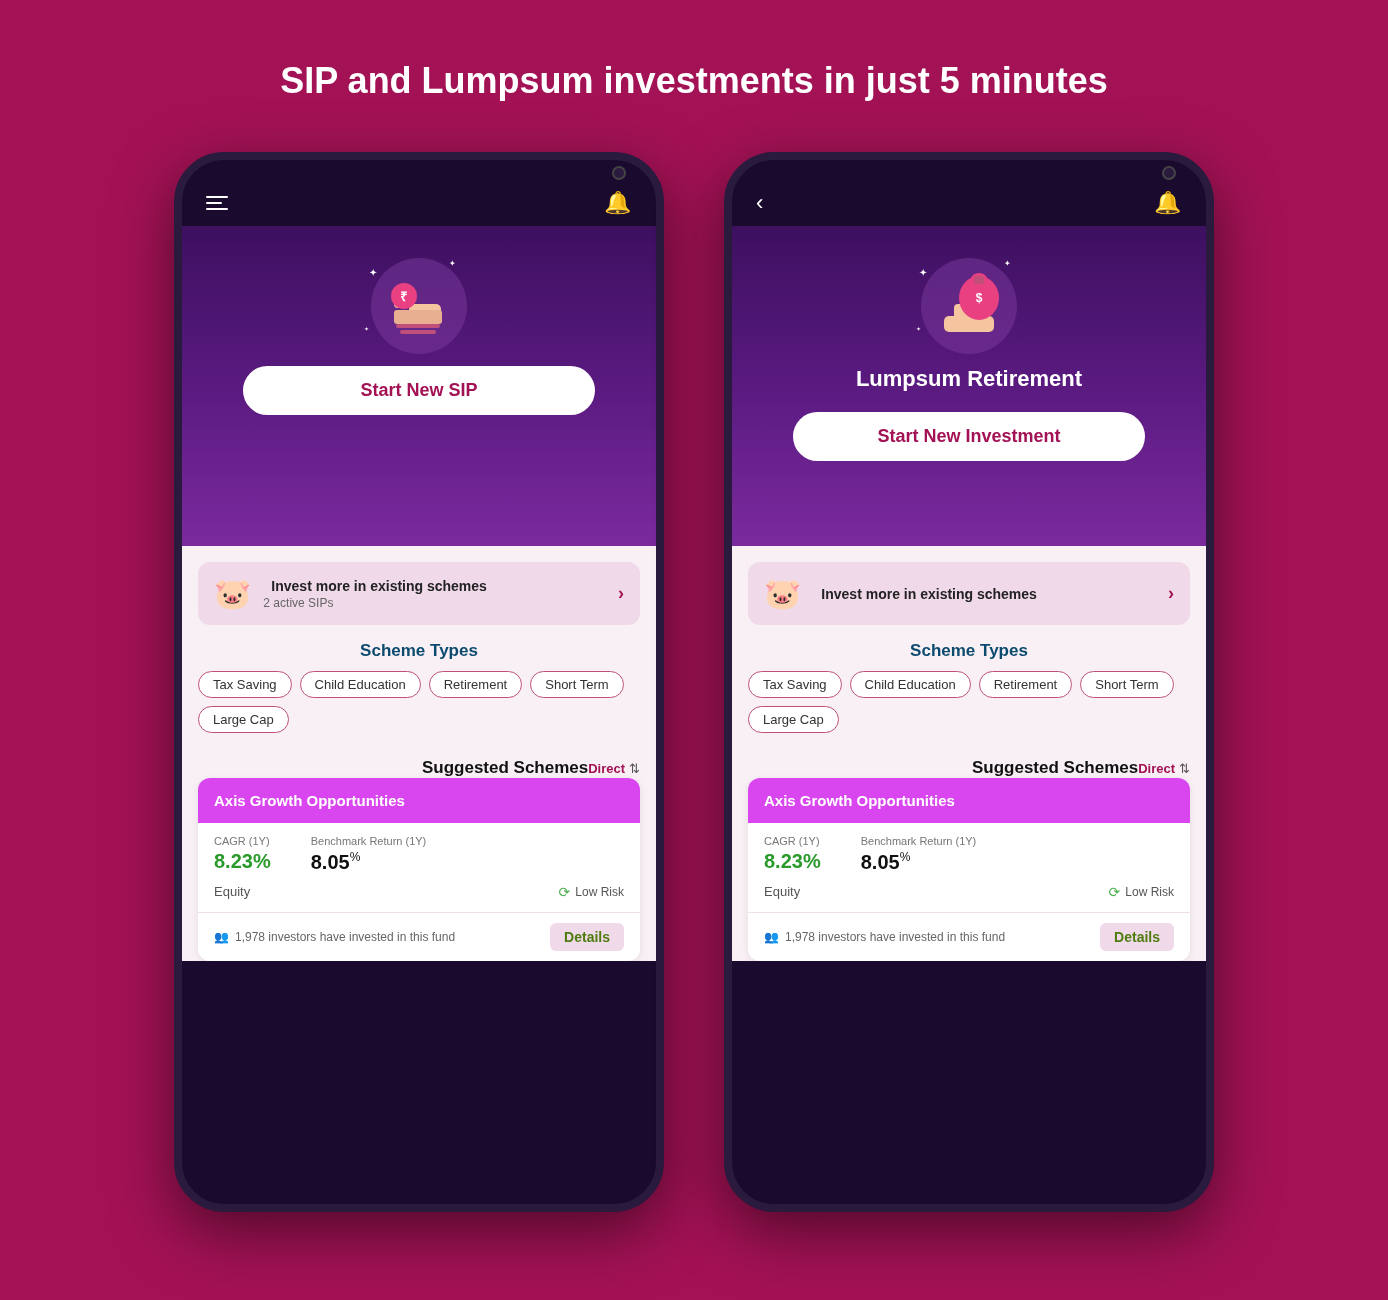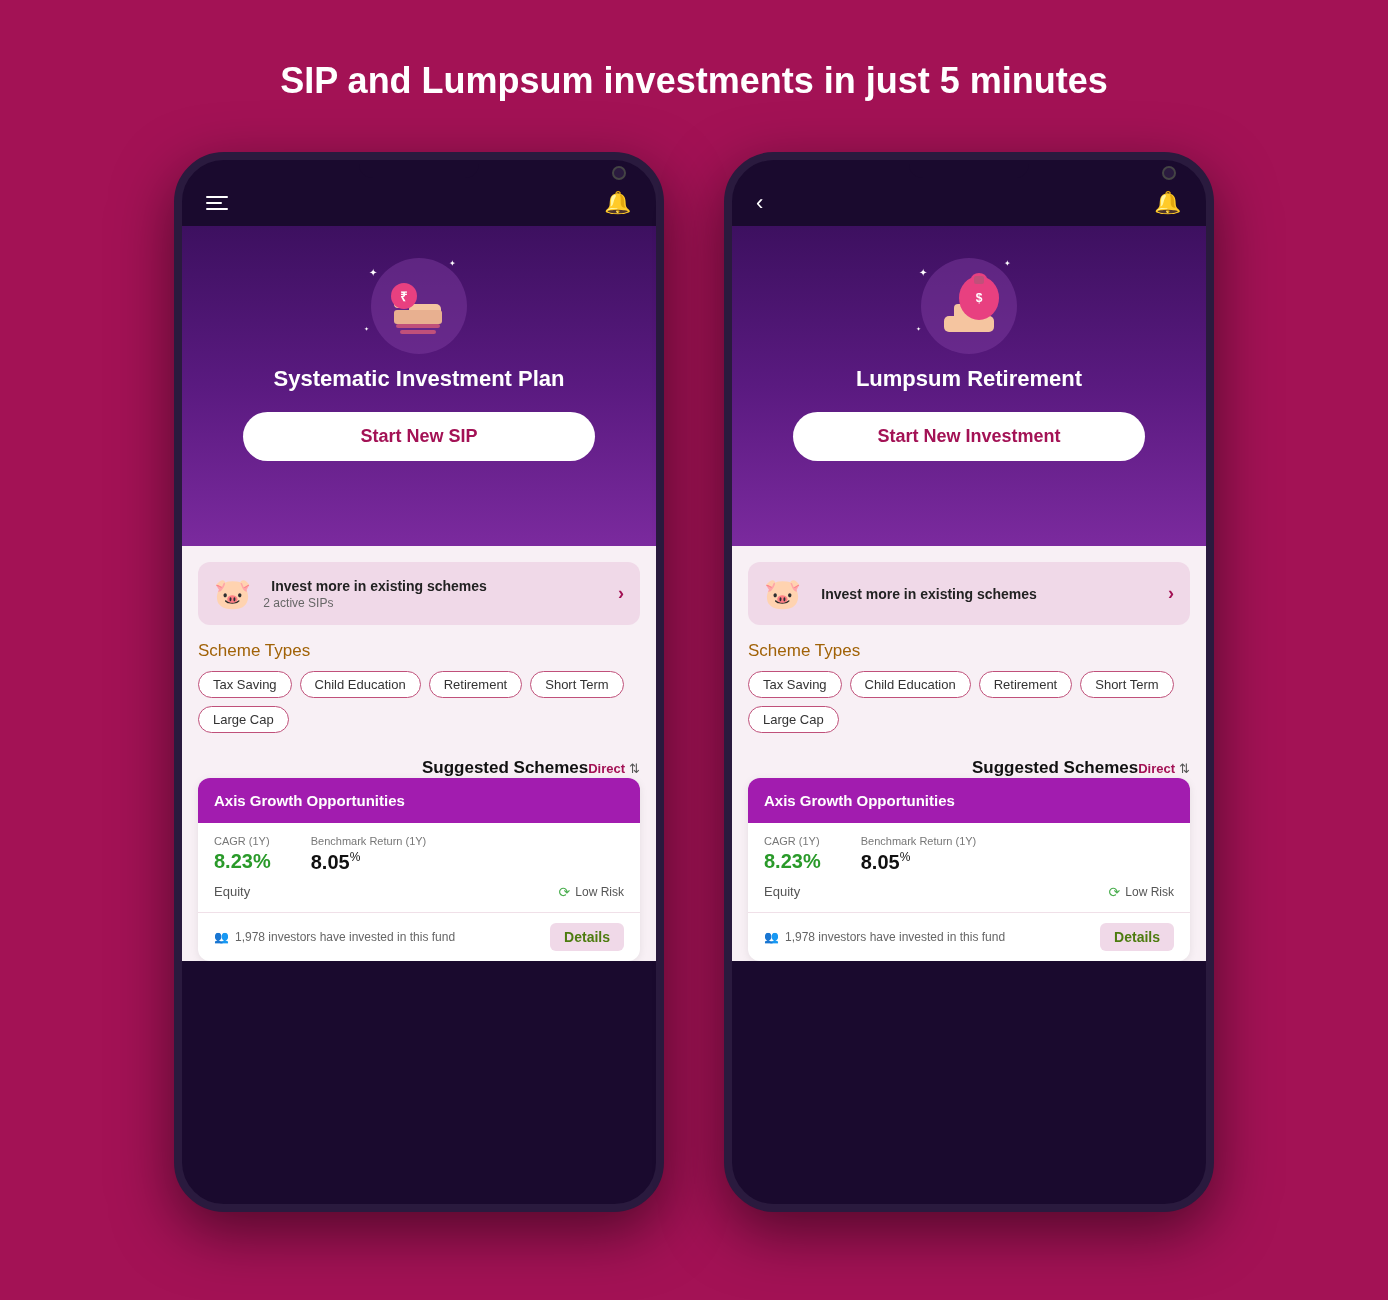--- a/index.html
+++ b/index.html
@@ -160,23 +160,24 @@
       color: #666;
       margin-top: 2px;
     }
     .invest-banner-arrow {
       color: #a31255;
       font-size: 18px;
       font-weight: bold;
     }
     .section-title {
       font-size: 17px;
-      font-weight: 400;
-      color: #a16207;
+      font-weight: 700;
+      color: #0c4a6e;
       margin: 12px 16px 10px;
+      text-align: center;
     }
     .scheme-types {
       display: flex;
       flex-wrap: wrap;
       gap: 8px;
       padding: 0 16px;
       margin-bottom: 25px;
     }
     .scheme-tag {
       border: 1.5px solid #c0507a;
@@ -210,21 +211,21 @@
       font-weight: 600;
     }
     .scheme-card {
       background: white;
       border-radius: 12px;
       margin: 0 16px;
       overflow: hidden;
       box-shadow: 0 2px 8px rgba(0,0,0,0.08);
     }
     .scheme-card-header {
-      background: #a21caf;
+      background: #d946ef;
       padding: 14px 16px;
       color: white;
       font-size: 15px;
       font-weight: 700;
     }
     .scheme-card-body {
       padding: 12px 16px;
     }
     .scheme-metrics {
       display: flex;
@@ -338,21 +339,20 @@
         <rect x="40" y="52" width="16" height="10" rx="4" fill="#f5c5a0"></rect>
         <rect x="40" y="64" width="48" height="14" rx="3" fill="#e8b090"></rect>
 
         <circle cx="50" cy="50" r="13" fill="#e84080"></circle>
         <text x="50" y="55" text-anchor="middle" fill="white" font-size="13" font-weight="bold">₹</text>
 
         <rect x="42" y="78" width="44" height="4" rx="2" fill="#c0507a"></rect>
         <rect x="46" y="84" width="36" height="4" rx="2" fill="#c0507a"></rect>
       </svg>
 
-      <div class="hero-title">Systematic Investment Plan</div>
       <button class="cta-button">Start New SIP</button>
     </div>
 
     <div class="phone-content">
       <div class="invest-banner">
         <div class="piggy-icon">🐷</div>
         <div class="invest-banner-text">
           <div class="invest-banner-title">Invest more in existing schemes</div>
           <div class="invest-banner-sub">2 active SIPs</div>
         </div>

